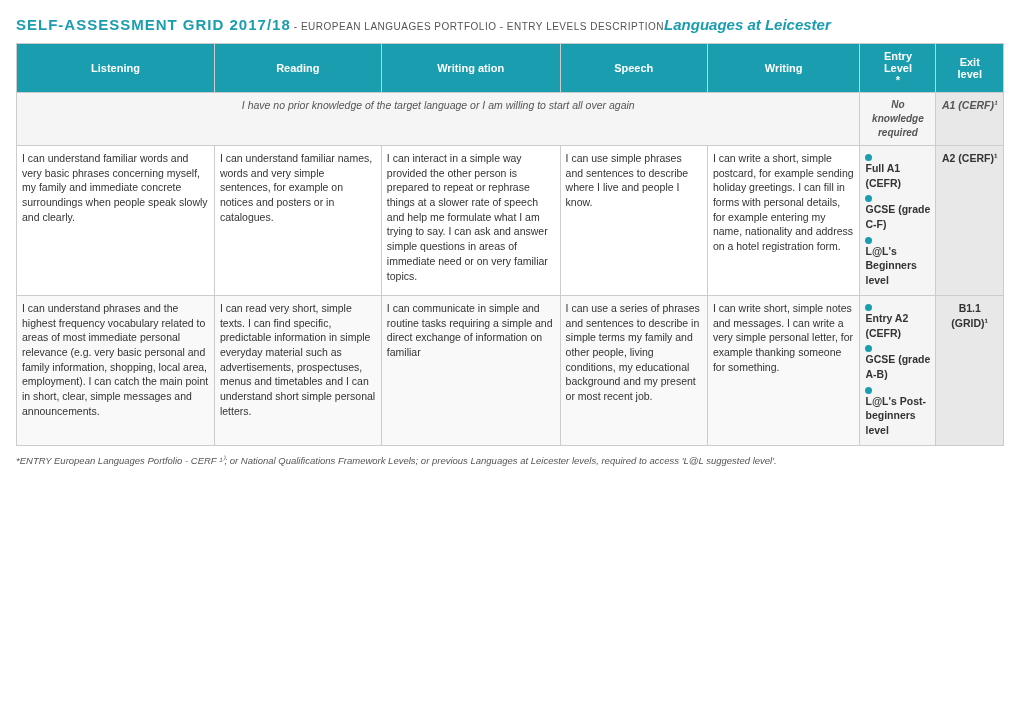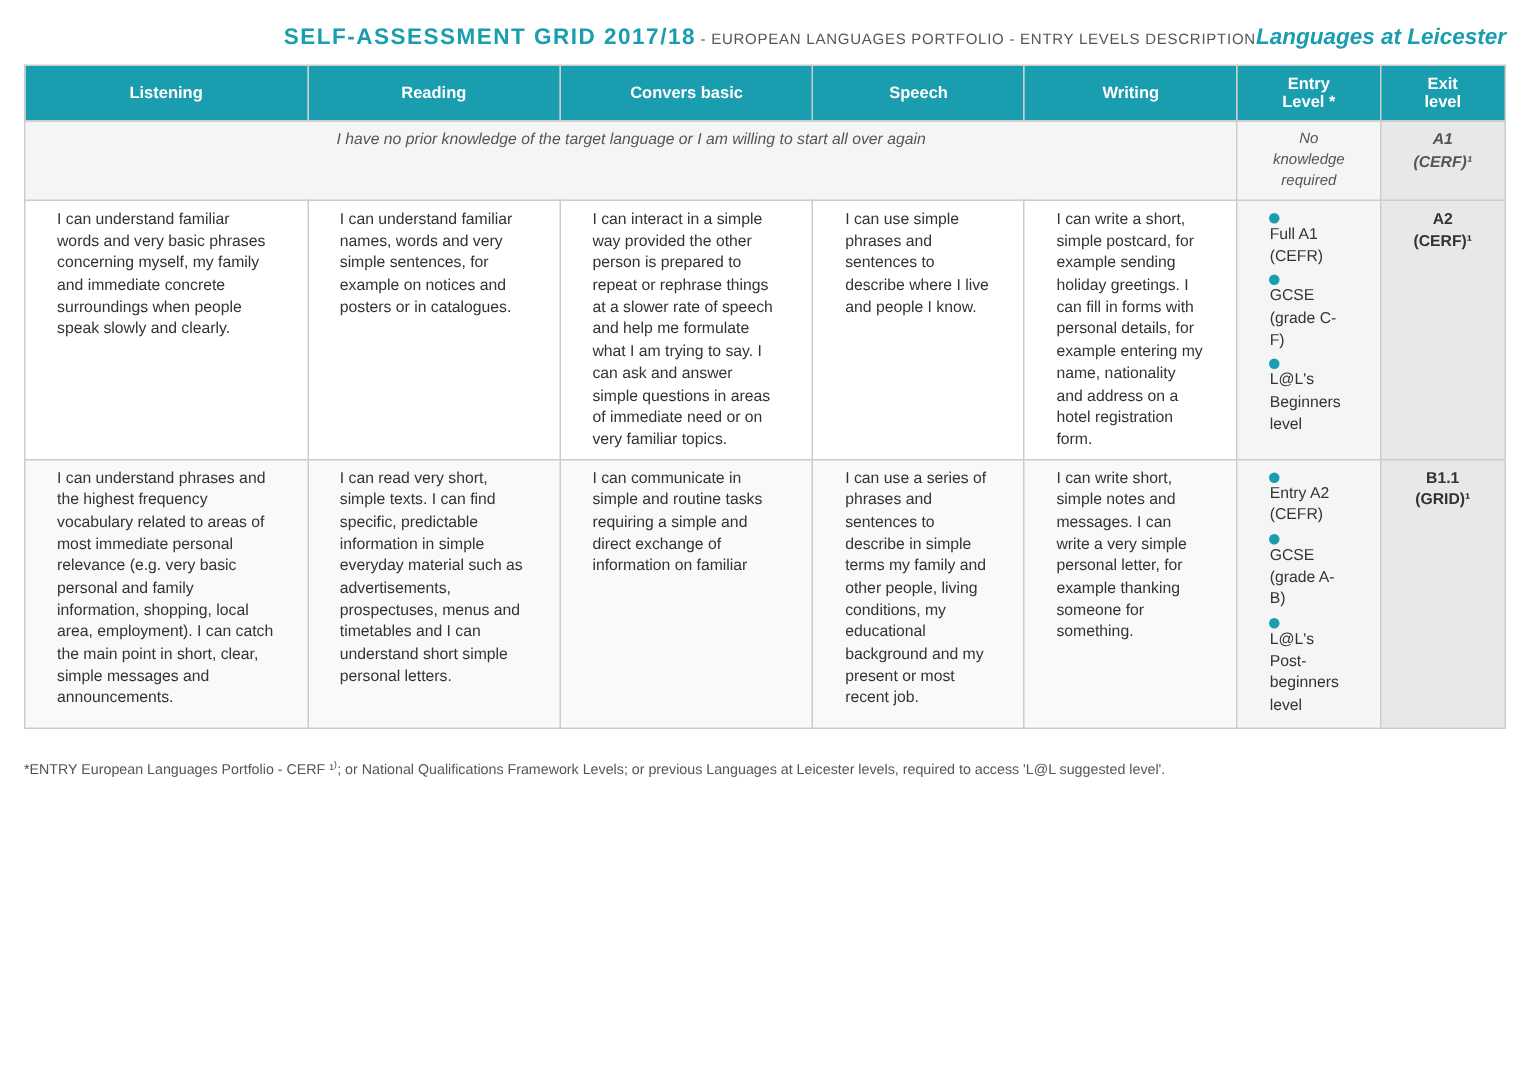--- a/index.html
+++ b/index.html
@@ -5,21 +5,21 @@
     * { box-sizing: border-box; margin: 0; padding: 0; }
     body {
       font-family: Arial, sans-serif;
       background: #fff;
       padding: 16px;
       font-size: 11px;
       color: #333;
     }
     .header {
       display: flex;
-      justify-content: flex-end;
+      justify-content: flex-start;
       align-items: baseline;
       margin-bottom: 10px;
     }
     .header-title {
       font-size: 15px;
       color: #1a9dae;
       text-transform: uppercase;
       letter-spacing: 1px;
       font-weight: bold;
     }
@@ -48,21 +48,21 @@
       color: #fff;
     }
     thead th {
       padding: 6px 20px;
       text-align: center;
       font-weight: bold;
       border: 1px solid #ccc;
       font-size: 11px;
     }
     tbody td {
-      padding: 5px 21px;
+      padding: 5px 5px;
       border: 1px solid #ccc;
       vertical-align: top;
       line-height: 1.4;
       margin-top: 23px;
     }
     .row-no-knowledge td {
       background-color: #f5f5f5;
       text-align: center;
       font-style: italic;
       color: #555;
@@ -78,41 +78,43 @@
       background-color: #e8e8e8 !important;
       text-align: center;
       font-weight: bold;
       font-size: 10.5px;
       color: #333;
     }
     .entry-level-cell {
       background-color: #f5f5f5 !important;
       font-size: 10.5px;
       vertical-align: top;
+      font-weight: bold;
     }
     .bullet-item {
       display: flex;
       align-items: flex-start;
       margin-bottom: 2px;
       font-size: 10.5px;
       flex-direction: column;
     }
     .bullet-dot {
       width: 7px;
       height: 7px;
       border-radius: 50%;
       background-color: #1a9dae;
       margin-right: 4px;
       margin-top: 3px;
       flex-shrink: 0;
     }
     .footer-note {
-      margin-top: 20px;
+      margin-top: 8px;
       font-size: 9.5px;
       color: #555;
+      font-style: italic;
     }
     .no-knowledge-label {
       font-size: 10px;
       color: #555;
     }
   </style>
 </head>
 <body>
 
 <div class="header">
@@ -123,21 +125,21 @@
   <div class="header-brand">
     <span>Languages at Leicester</span>
   </div>
 </div>
 
 <table>
   <thead>
     <tr>
       <th>Listening</th>
       <th>Reading</th>
-      <th>Convers basic</th>
+      <th>Writing ation</th>
       <th>Speech</th>
       <th>Writing</th>
       <th>Entry Level *</th>
       <th>Exit level</th>
     </tr>
   </thead>
   <tbody>
 
     <tr class="row-no-knowledge">
       <td colspan="5">I have no prior knowledge of the target language or I am willing to start all over again</td>

